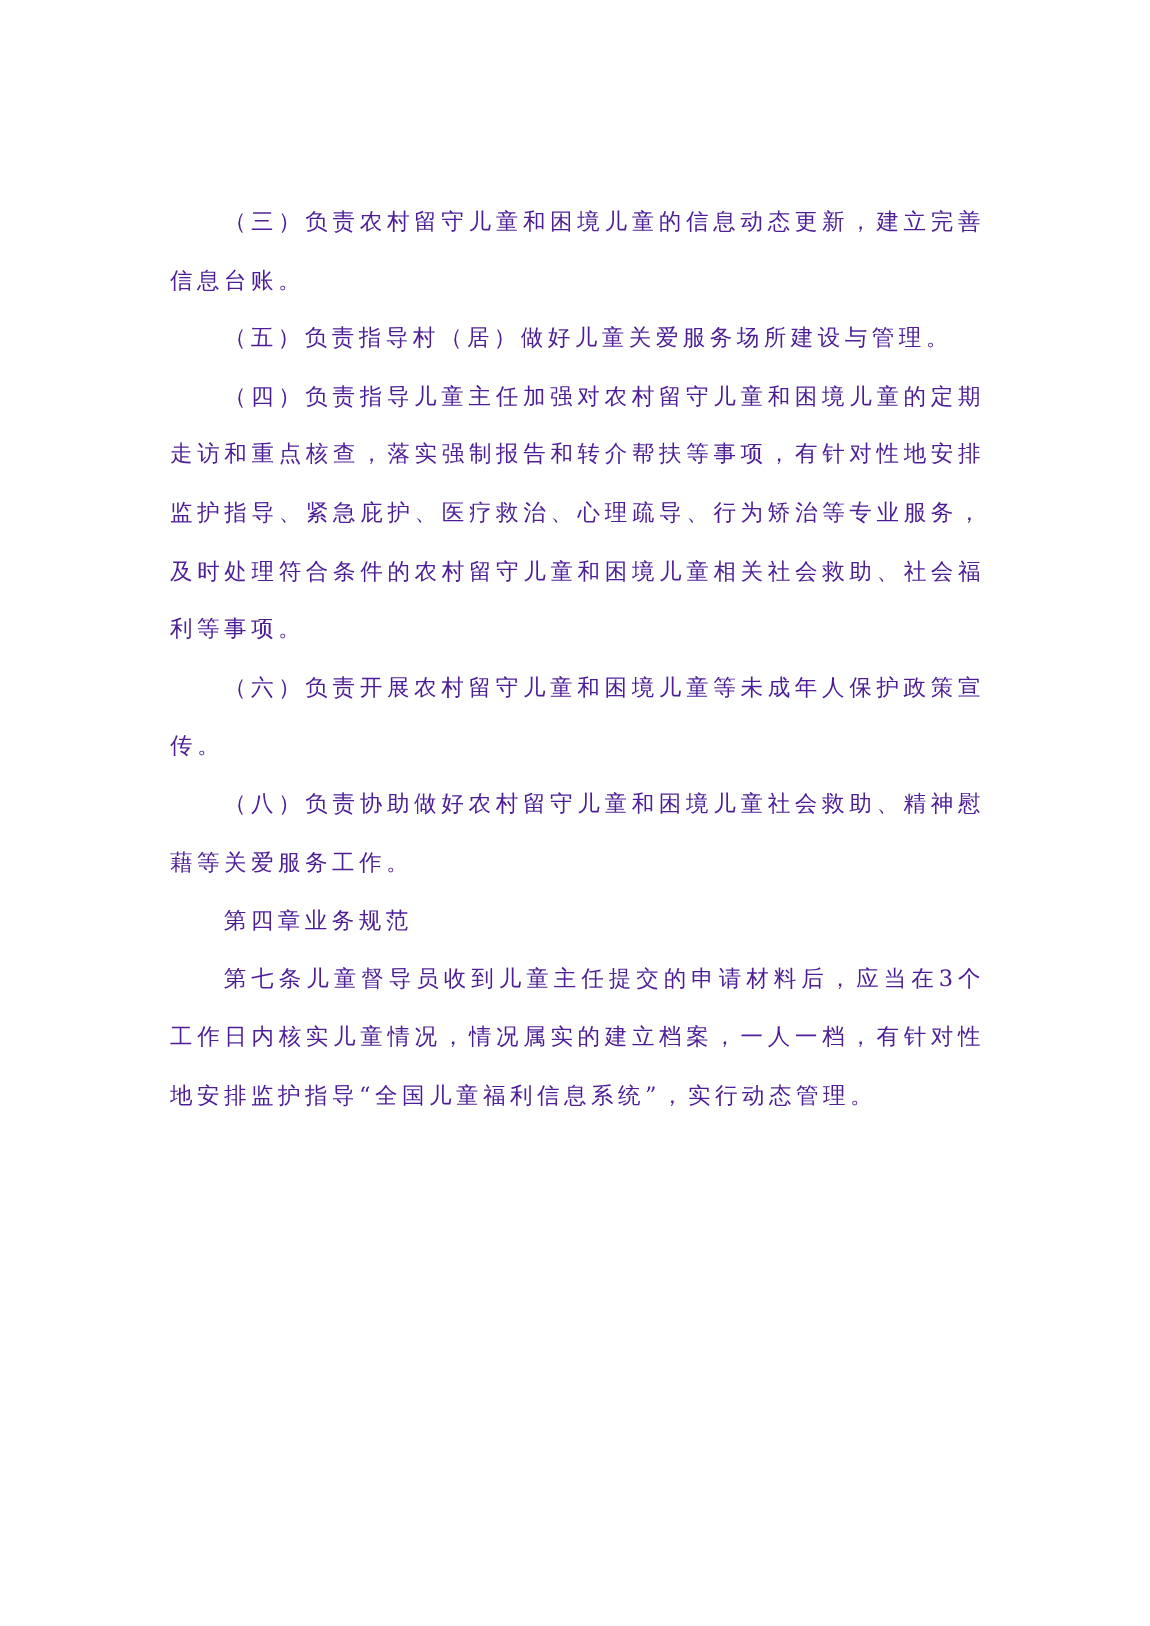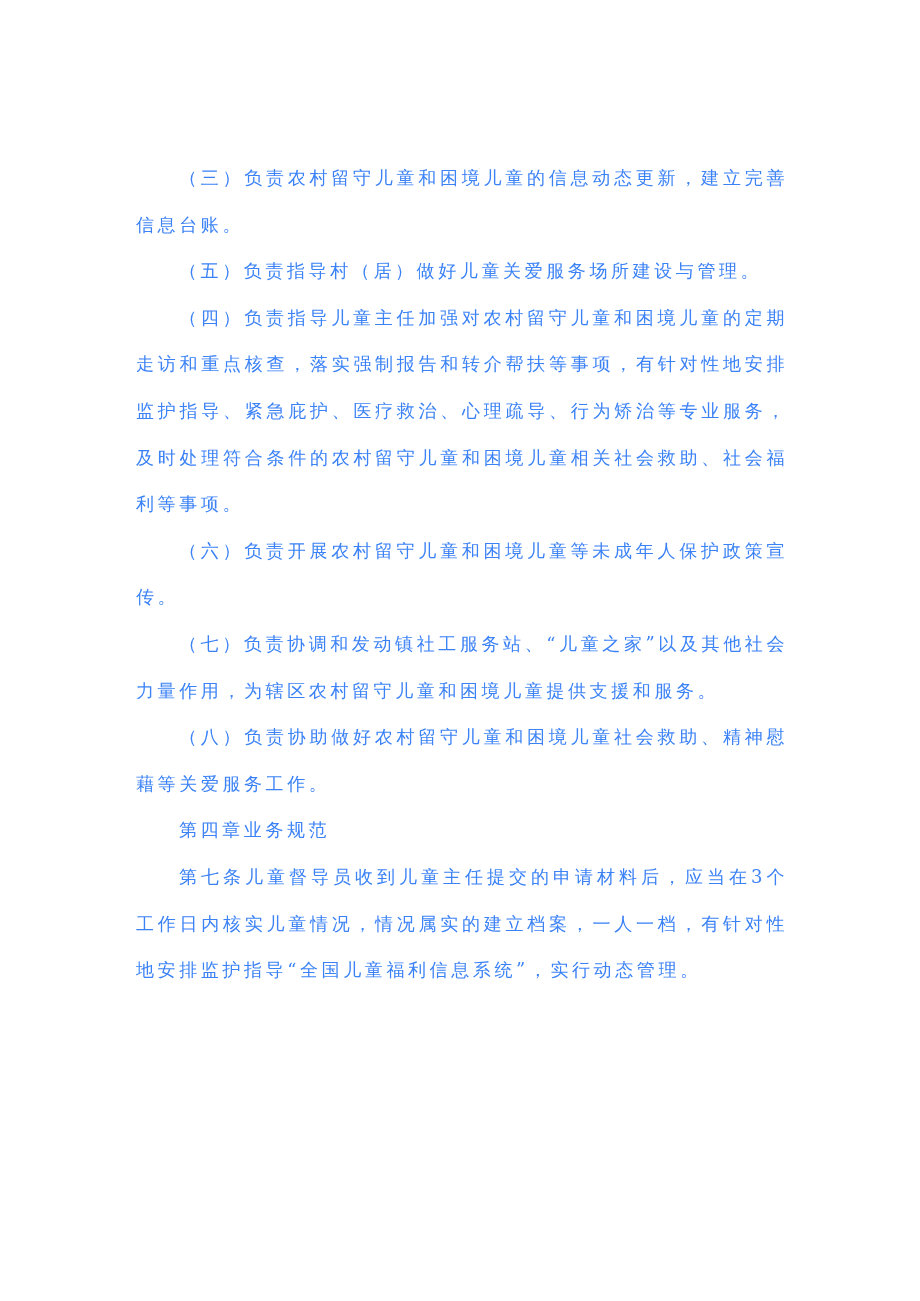--- a/index.html
+++ b/index.html
@@ -1,32 +1,31 @@
 <!DOCTYPE html>
 <html><head>
 <meta charset="utf-8">
 <style>
   html, body { margin: 0; padding: 0; background: #ffffff; }
   body { width: 920px; height: 1301px; position: relative; overflow: hidden; }
   .page {
     position: absolute; left: 136px; top: 155px; width: 652px;
     font-family: "DejaVu Serif", "Liberation Serif", serif;
-    color: #3b82f6;
+    color: #4c1d95;
     font-size: 18px;
     letter-spacing: 3.6px;
     line-height: 46.6px;
   }
   .para { margin: 0; text-indent: 43px; text-align: justify; word-break: break-all; }
   .heading { margin: 0; text-indent: 43px; }
 </style>
 </head>
 <body>
 
 <div class="page">
   <p class="para">（三）负责农村留守儿童和困境儿童的信息动态更新，建立完善信息台账。</p>
   <p class="para">（五）负责指导村（居）做好儿童关爱服务场所建设与管理。</p>
   <p class="para">（四）负责指导儿童主任加强对农村留守儿童和困境儿童的定期走访和重点核查，落实强制报告和转介帮扶等事项，有针对性地安排监护指导、紧急庇护、医疗救治、心理疏导、行为矫治等专业服务，及时处理符合条件的农村留守儿童和困境儿童相关社会救助、社会福利等事项。</p>
   <p class="para">（六）负责开展农村留守儿童和困境儿童等未成年人保护政策宣传。</p>
-  <p class="para">（七）负责协调和发动镇社工服务站、“儿童之家”以及其他社会力量作用，为辖区农村留守儿童和困境儿童提供支援和服务。</p>
   <p class="para">（八）负责协助做好农村留守儿童和困境儿童社会救助、精神慰藉等关爱服务工作。</p>
   <p class="heading">第四章业务规范</p>
   <p class="para">第七条儿童督导员收到儿童主任提交的申请材料后，应当在3个工作日内核实儿童情况，情况属实的建立档案，一人一档，有针对性地安排监护指导“全国儿童福利信息系统”，实行动态管理。</p>
 </div>
 
 </body></html>

